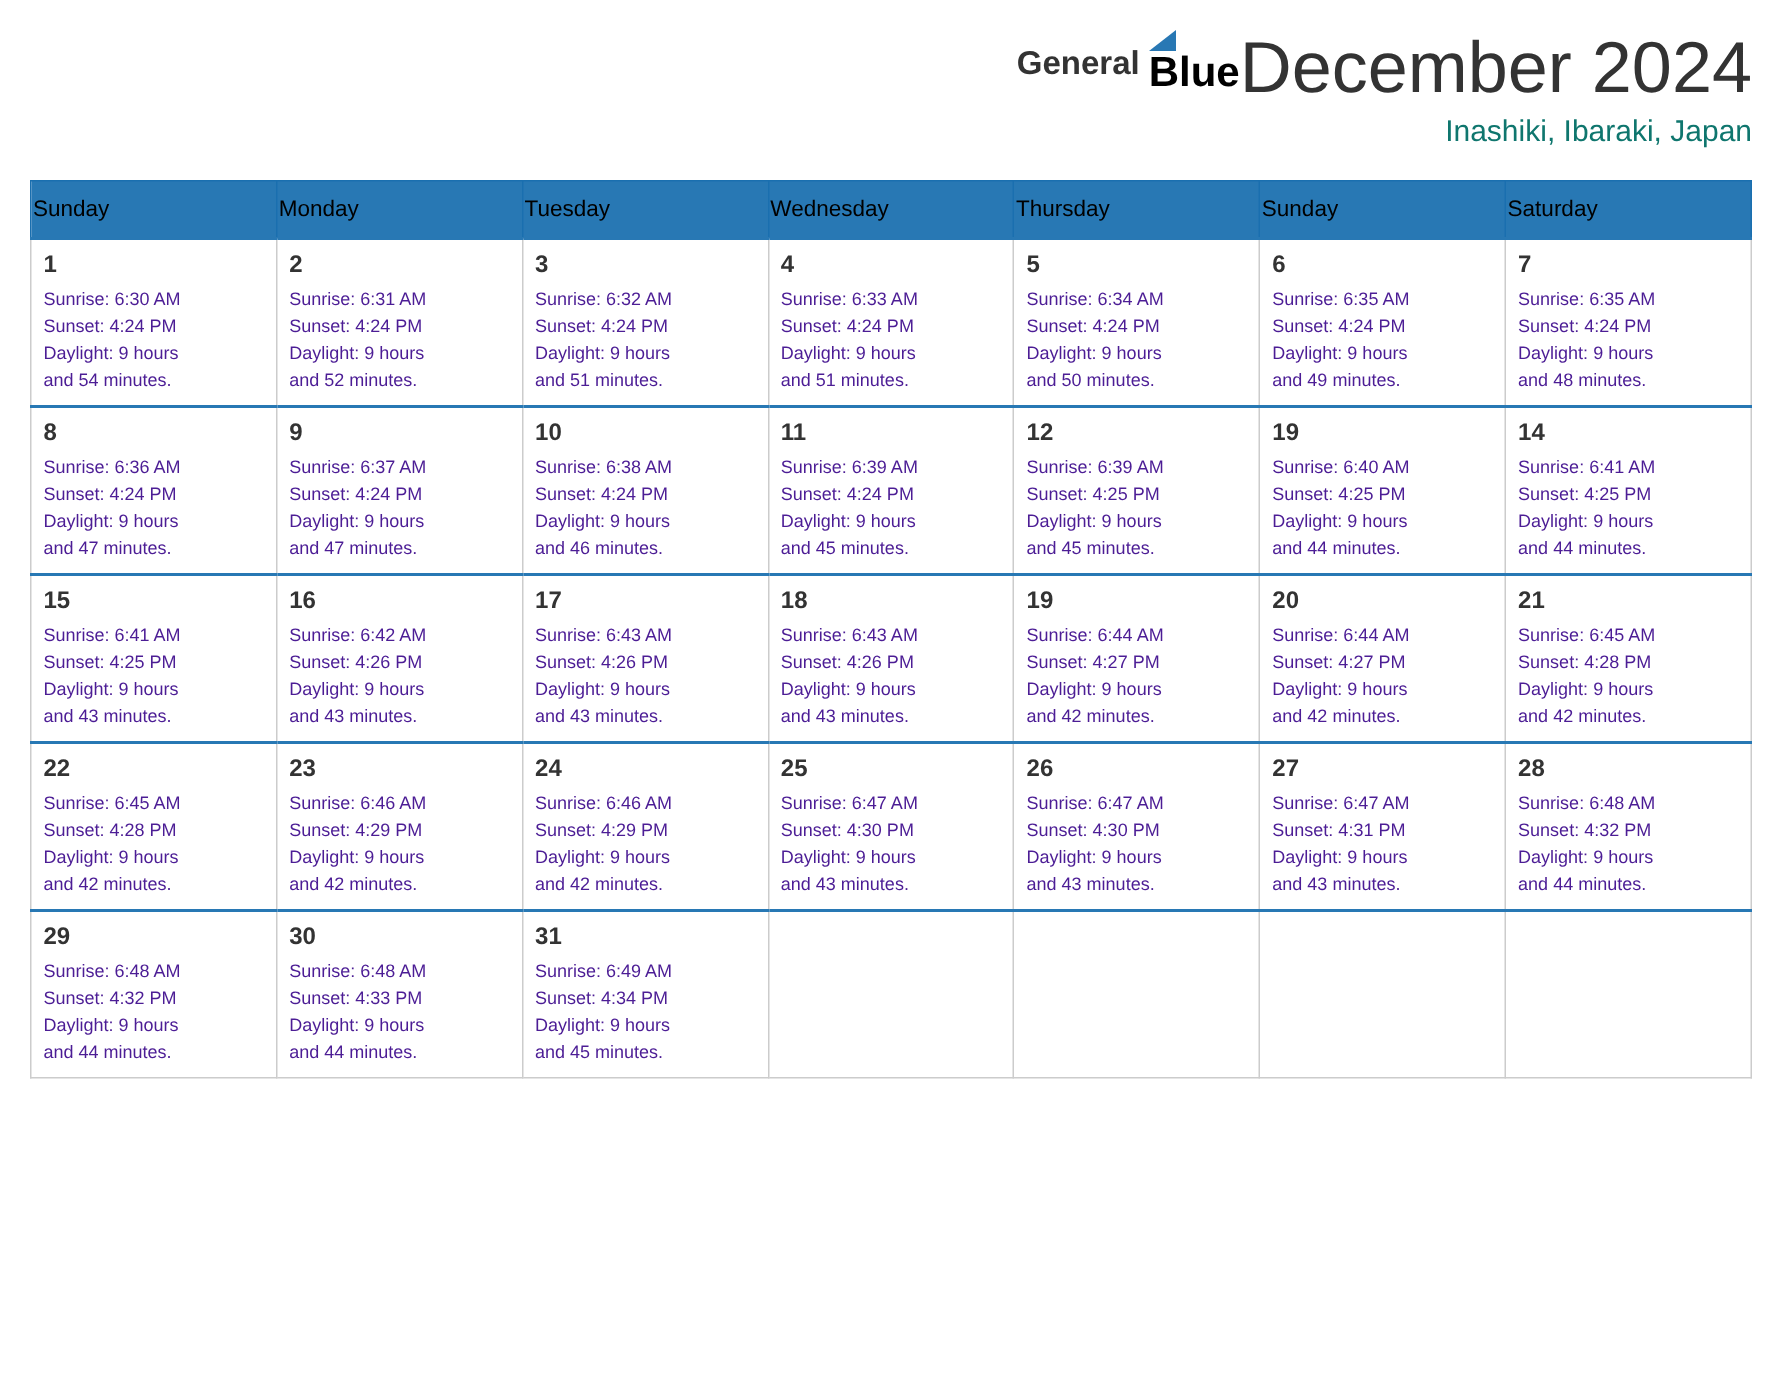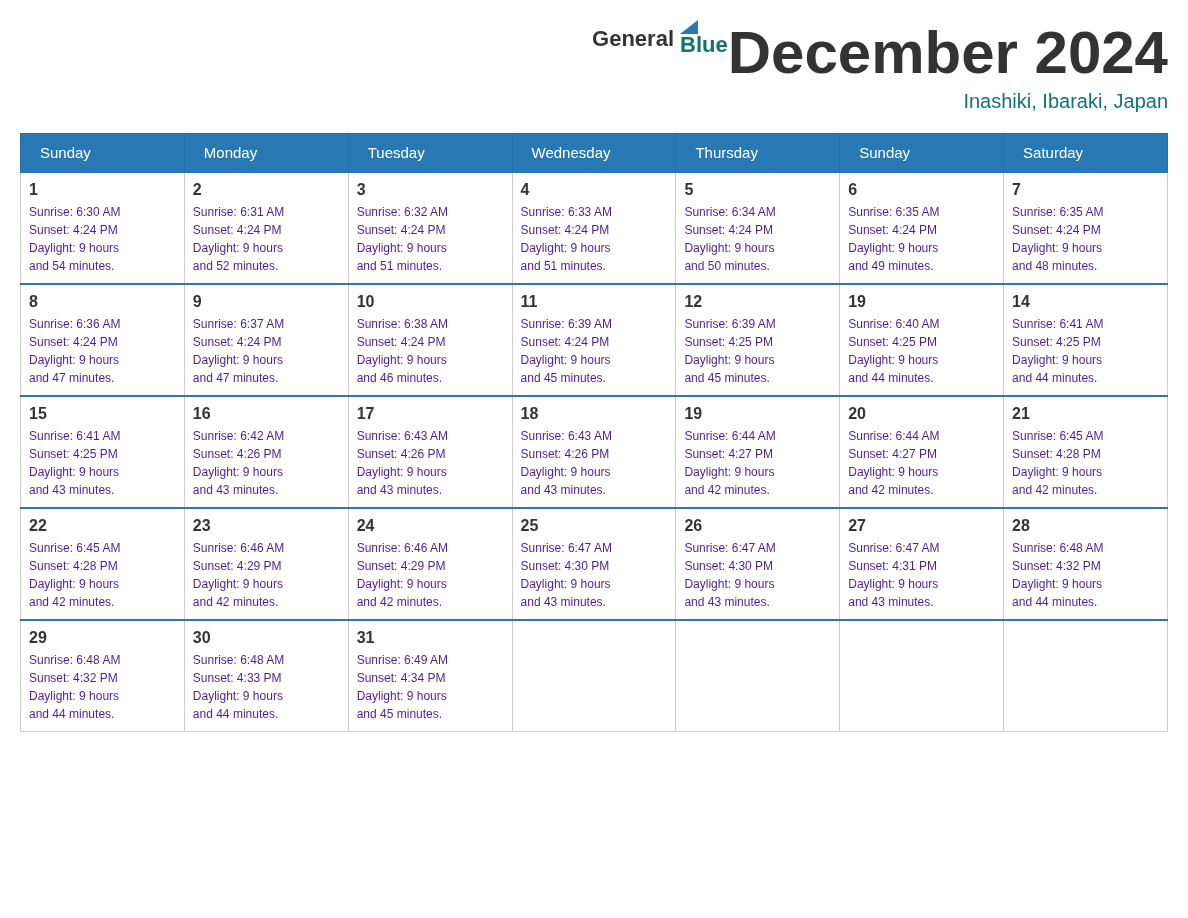--- a/index.html
+++ b/index.html
@@ -20,47 +20,47 @@
       display: flex;
       align-items: center;
       gap: 4px;
     }
     .logo-text-general {
       font-size: 22px;
       font-weight: bold;
       color: #333;
     }
     .logo-text-blue {
-      font-size: 22px;
+      font-size: 28px;
       font-weight: bold;
-      color: #0f766e;
+      color: #000000;
     }
     .title-section {
       text-align: right;
     }
     .month-title {
-      font-size: 60px;
-      font-weight: bold;
+      font-size: 48px;
+      font-weight: normal;
       color: #333;
       line-height: 1.1;
     }
     .location {
       font-size: 20px;
       color: #0f766e;
       margin-top: 4px;
     }
     .calendar {
       width: 100%;
       border-collapse: collapse;
       border: 1px solid #ccc;
     }
     .calendar th {
       background-color: #2878b4;
-      color: #ffffff;
-      padding: 10px 19px;
+      color: #000000;
+      padding: 10px 1px;
       text-align: left;
       font-size: 15px;
       font-weight: normal;
       border: 1px solid #1a6faf;
     }
     .calendar td {
       vertical-align: top;
       padding: 8px;
       border: 1px solid #ccc;
       width: 14.28%;

